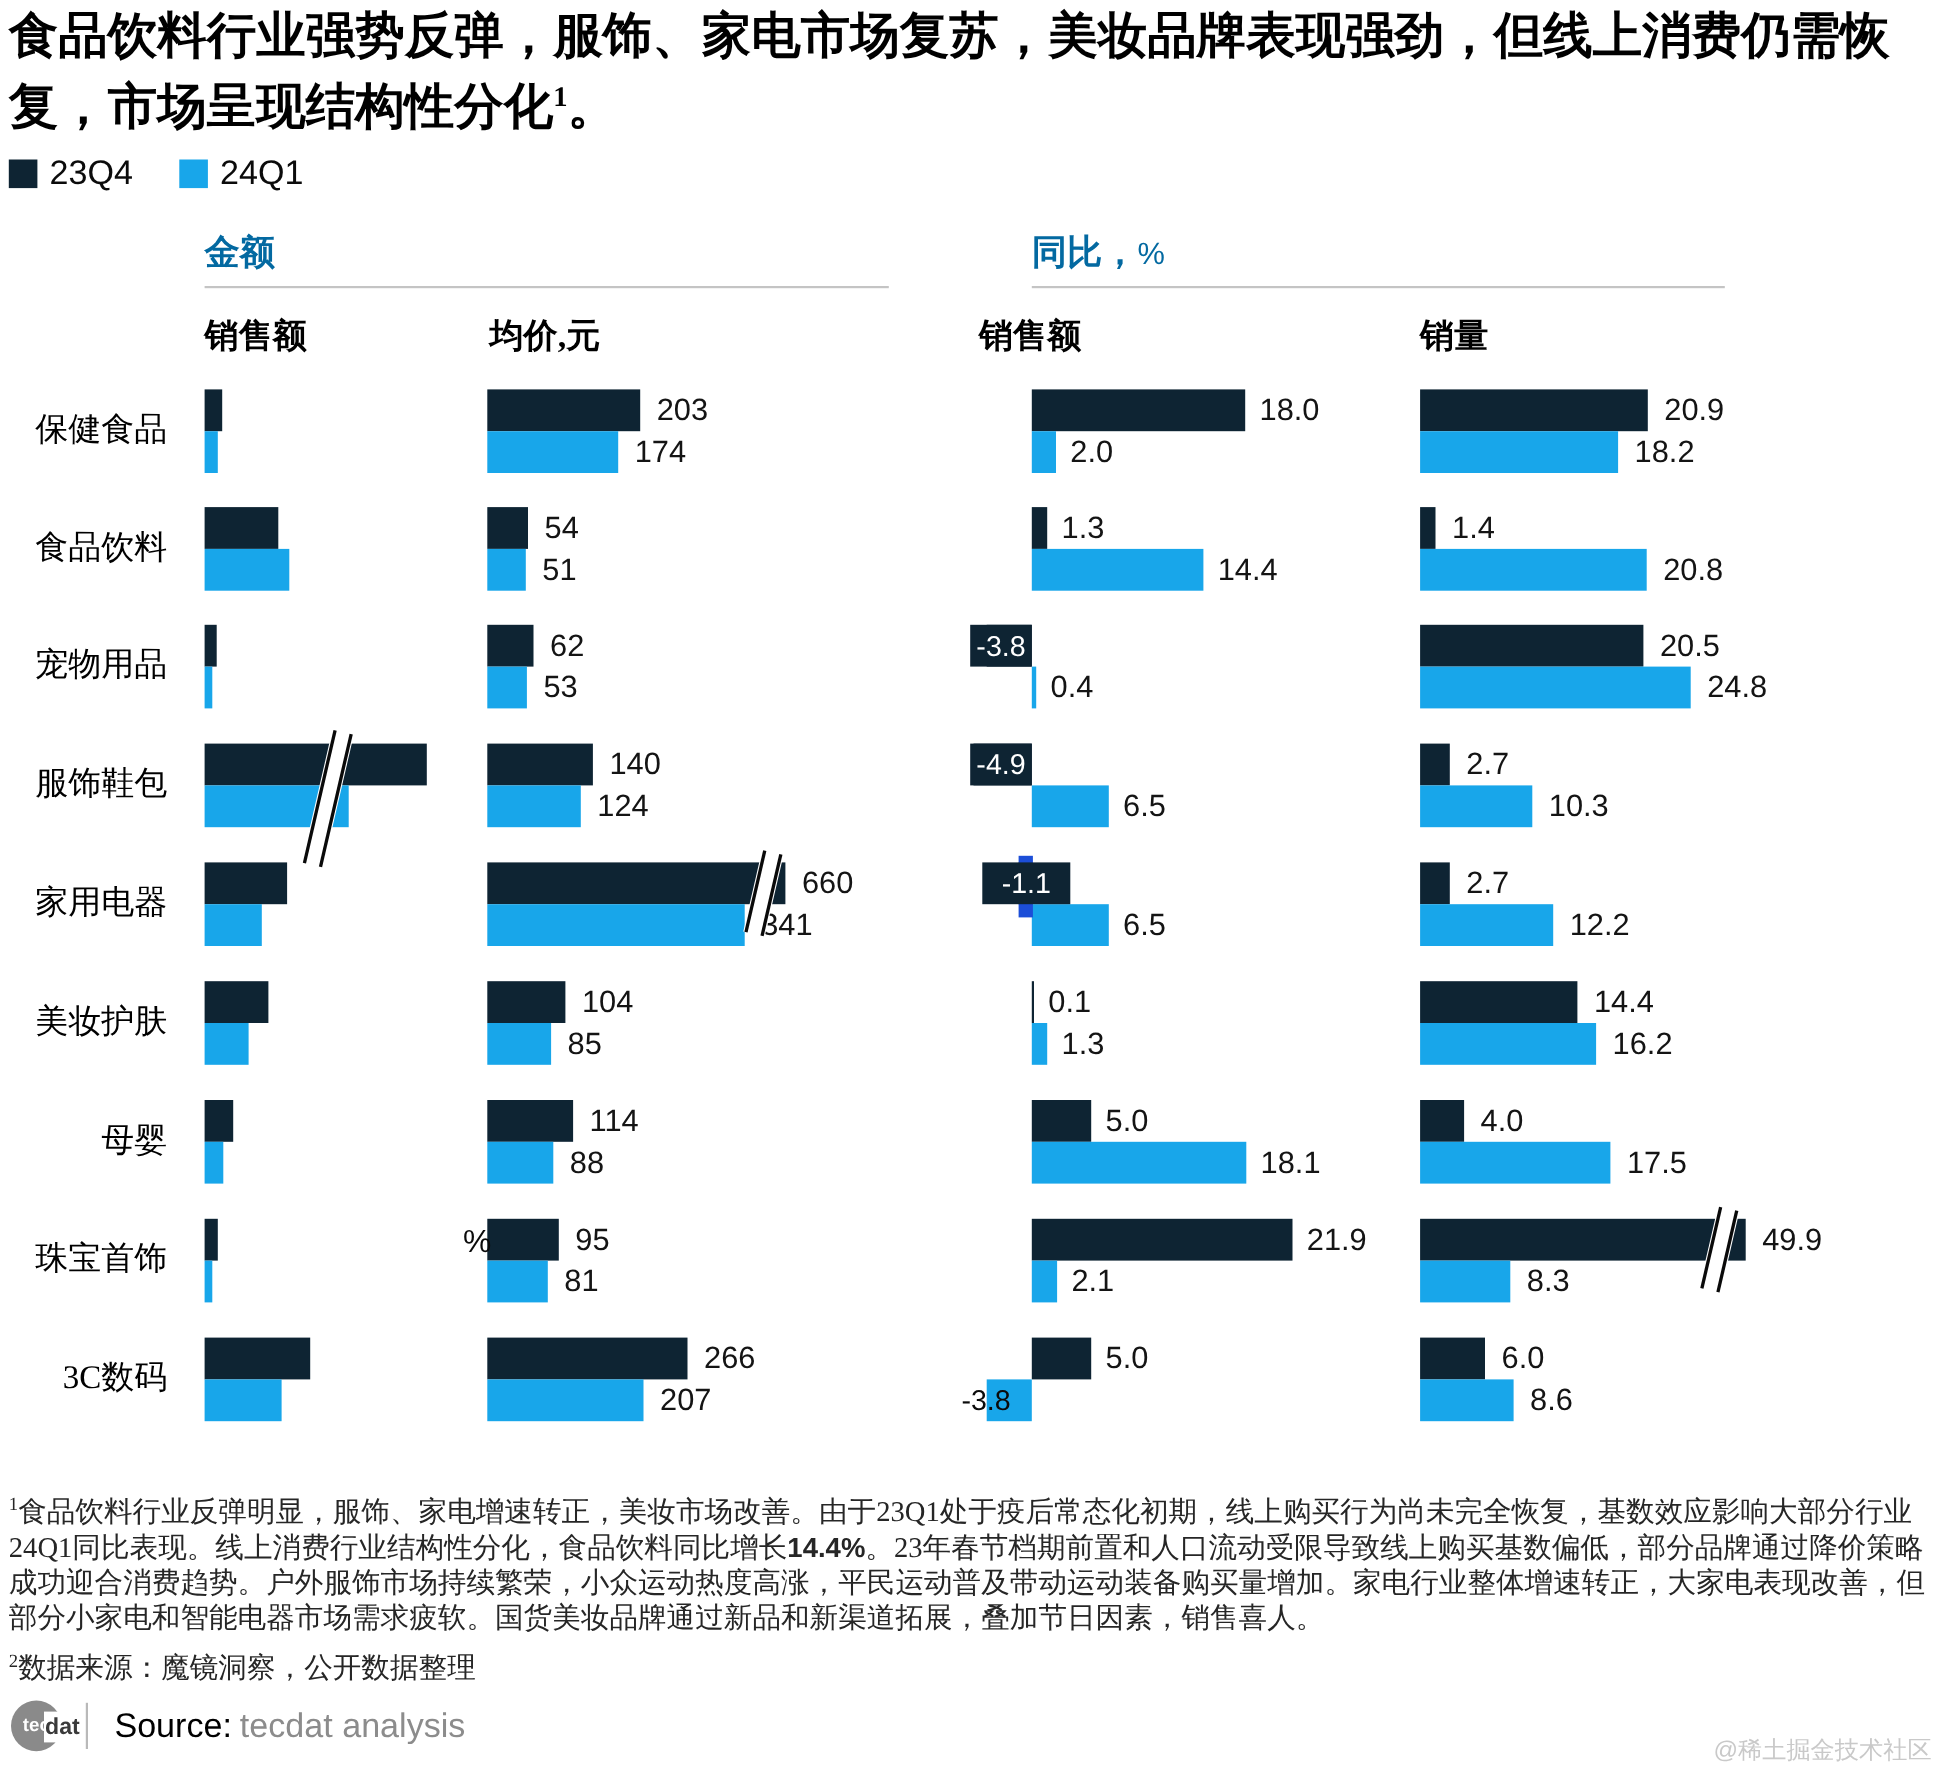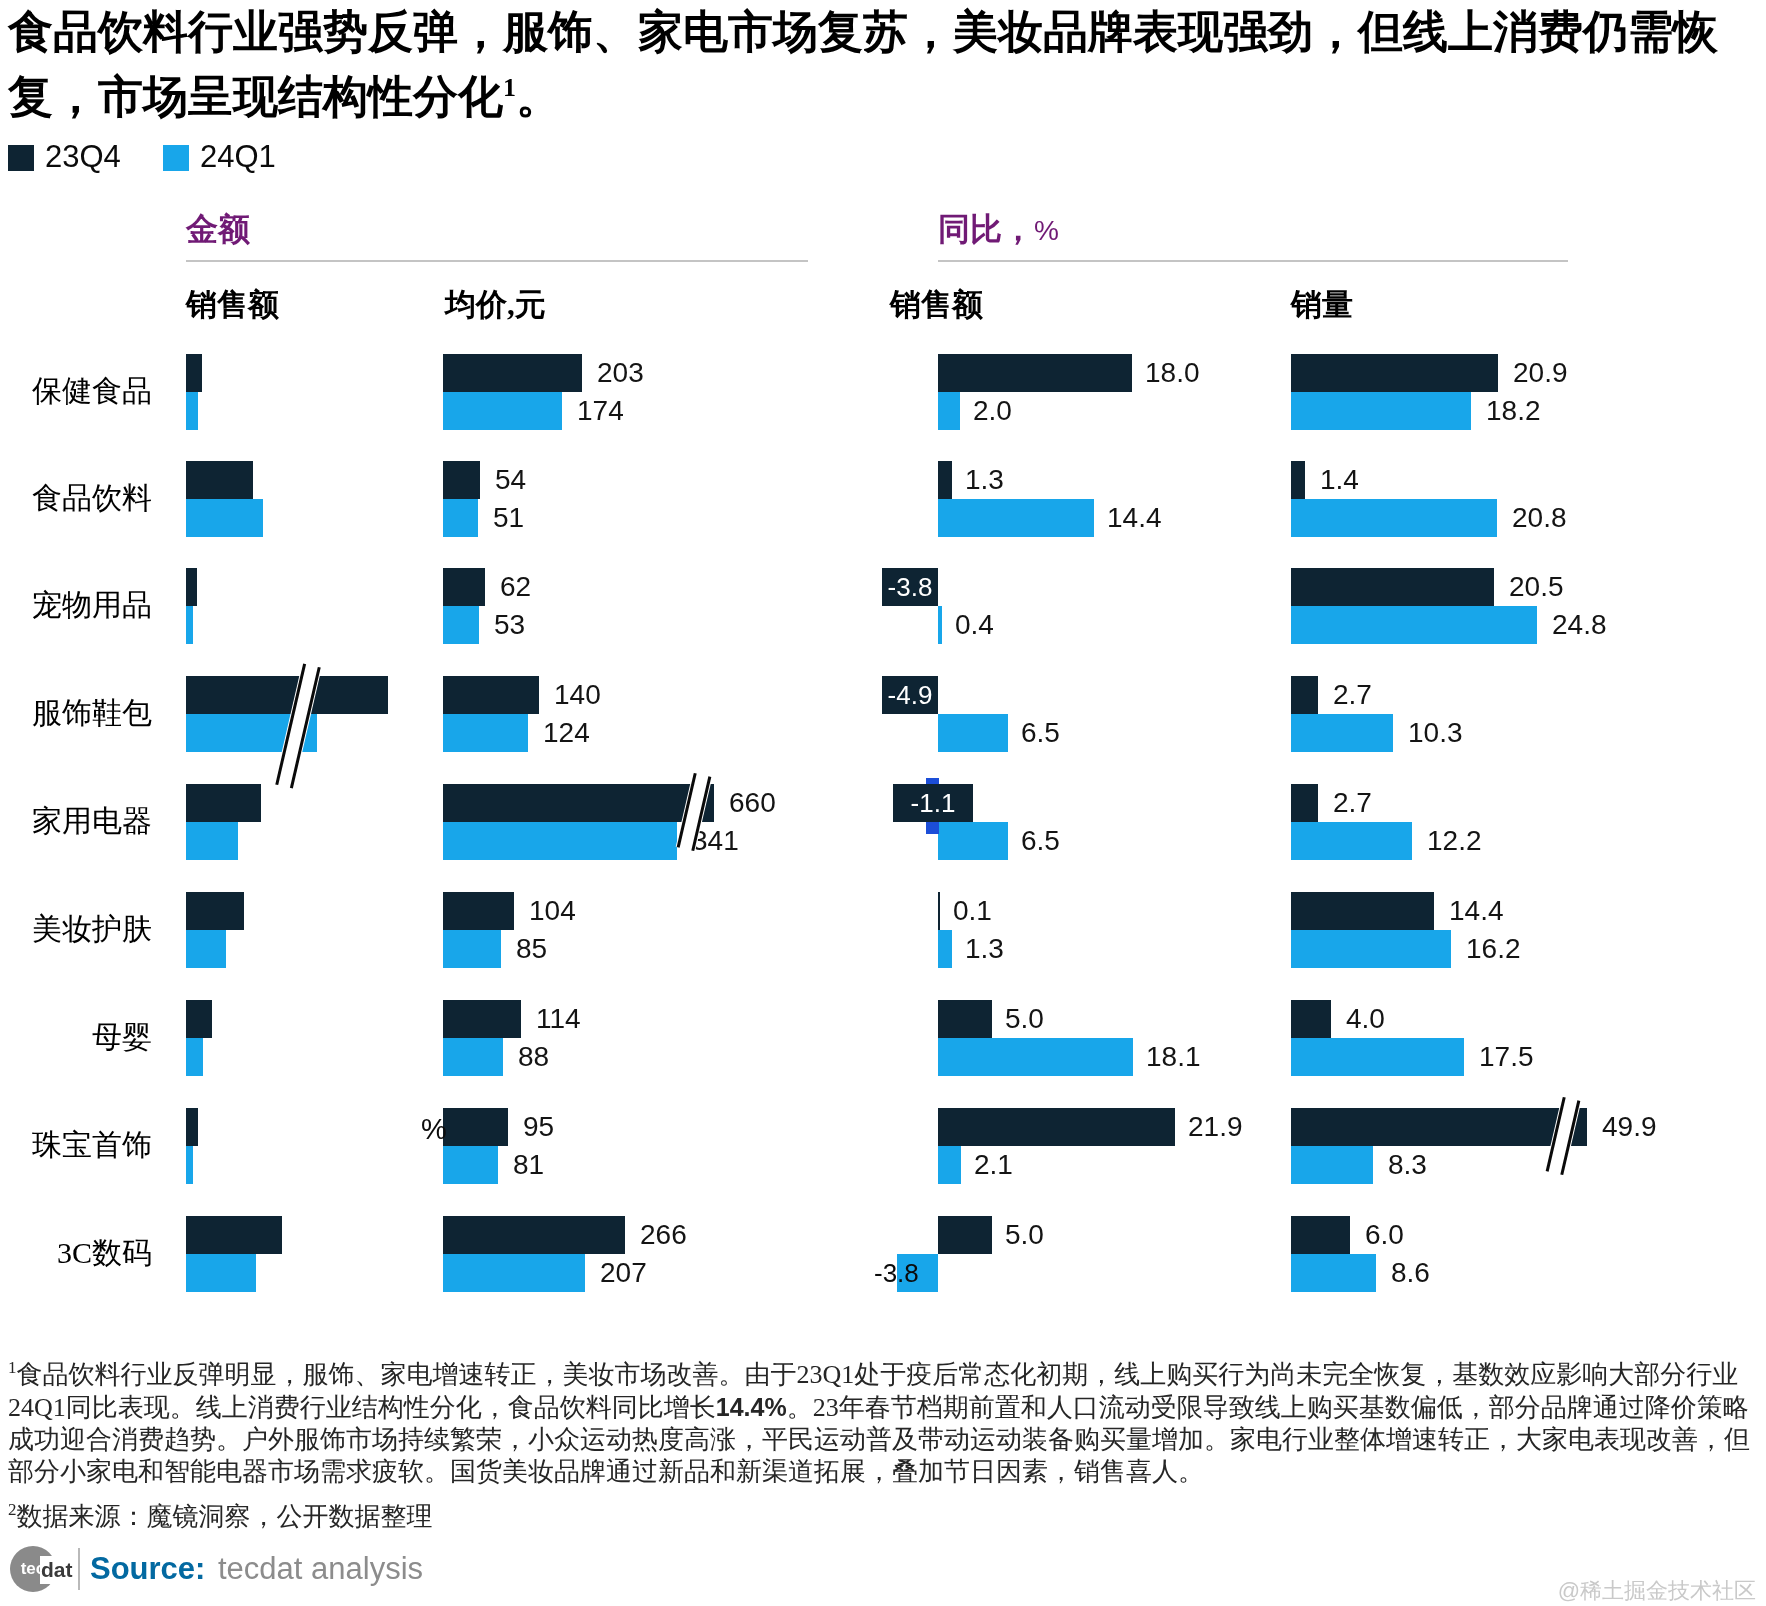--- a/index.html
+++ b/index.html
@@ -17,21 +17,21 @@
   .abs{position:absolute;}
   .serif{font-family:"Liberation Serif","DejaVu Serif",serif;}
   .title{
     left:8px;top:4px;width:1750px;
     font-family:"Liberation Serif","DejaVu Serif",serif;
     font-weight:bold;font-size:45px;line-height:56px;color:#000000;
   }
   .title sup{font-size:26px;}
   .legend-swatch{width:26px;height:26px;top:145px;}
   .legend-label{top:139px;font-size:31px;line-height:36px;color:#0b0b0b;}
-  .section-title{top:208px;font-size:32px;font-weight:bold;color:#701a75;}
+  .section-title{top:208px;font-size:32px;font-weight:bold;color:#0369a1;}
   .section-unit{font-weight:normal;font-size:28px;font-family:"Liberation Sans","DejaVu Sans",sans-serif;}
   .section-line{top:260px;height:2px;background:var(--gray-line);}
   .col-header{top:284px;font-size:31px;font-weight:bold;color:#000;}
   .cat-label{
     width:150px;right:auto;text-align:right;
     font-family:"Liberation Serif","DejaVu Serif",serif;
     font-size:30px;line-height:40px;color:#000;
   }
   .bar{position:absolute;height:38px;}
   .bar.q4{background:var(--dark);}
@@ -61,21 +61,21 @@
   }
   .footnote sup{font-size:17px;}
   .fn-bold{font-weight:bold;font-family:"Liberation Sans","DejaVu Sans",sans-serif;font-size:25px;}
   .logo-circle{
     left:10px;top:1546px;width:46px;height:46px;border-radius:50%;
     background:#8a8a8a;color:#fff;font-weight:bold;font-size:17px;
     display:flex;align-items:center;justify-content:center;z-index:2;
   }
   .logo-dat{left:40px;top:1556px;font-size:21px;color:#3a3a3a;font-weight:bold;background:#fff;z-index:3;padding:2px 1px;}
   .logo-divider{left:78px;top:1548px;width:2px;height:42px;background:#b9b9b9;}
-  .source-label{left:90px;top:1551px;font-size:31px;font-weight:bold;color:#0369a1;}
+  .source-label{left:104px;top:1551px;font-size:31px;font-weight:normal;color:#000000;}
   .source-value{left:218px;top:1551px;font-size:31px;color:#8c8c8c;}
   .watermark{right:10px;top:1576px;font-size:22px;color:#c9c9c9;}
 </style>
 </head>
 <body>
 
 <div id="stage">
 
   <div class="abs title"><span>食品饮料行业强势反弹，服饰、家电市场复苏，美妆品牌表现强劲，但线上消费仍需恢复，市场呈现结构性分化</span><sup>1</sup><span>。</span></div>
 

